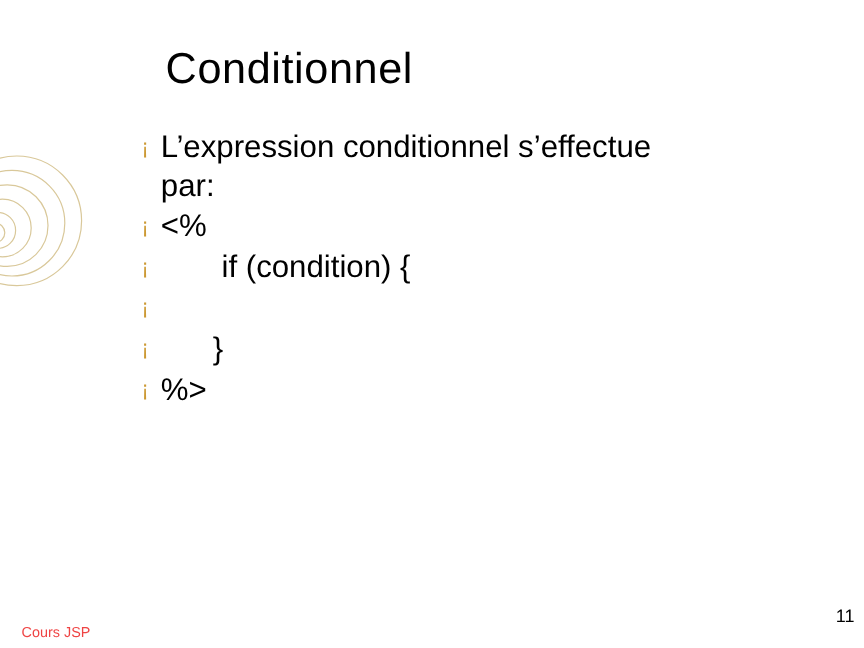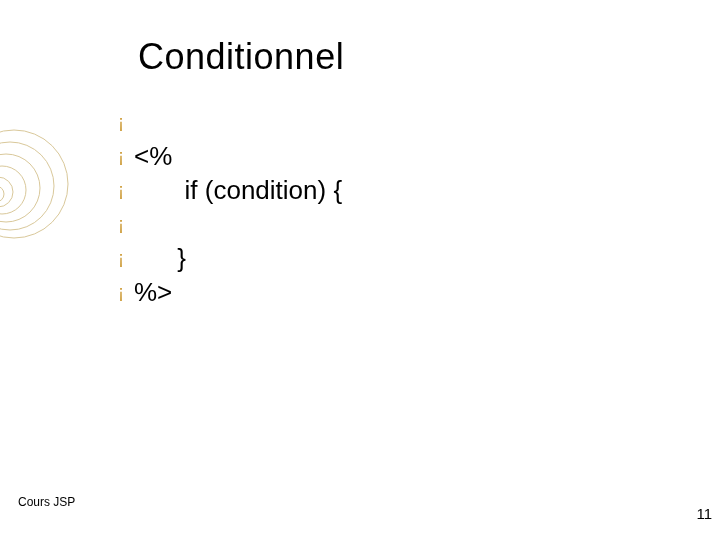--- a/index.html
+++ b/index.html
@@ -47,24 +47,24 @@
     font-family: Arial, sans-serif;
   }
   .text {
     font-size: 26px;
     line-height: 32px;
     color: #000;
     white-space: pre;
   }
   .footer-left {
     position: absolute;
-    bottom: 31px;
+    bottom: 6px;
     left: 18px;
     font-size: 12px;
-    color: #000000;
+    color: #ef4444;
     font-family: Arial, sans-serif;
   }
   .footer-right {
     position: absolute;
     bottom: 18px;
     right: 8px;
     font-size: 15px;
     color: #000;
     font-family: Liberation Sans, sans-serif;
   }
@@ -81,20 +81,22 @@
     <circle cx="44" cy="68" r="15"></circle>
     <circle cx="42" cy="70" r="8"></circle>
   </g>
 </svg>
 
 <div class="title">Conditionnel</div>
 
 <div class="content">
   <div class="item">
     <span class="bullet">¡</span>
+    <span class="text">L’expression conditionnel s’effectue
+par:</span>
   </div>
   <div class="item">
     <span class="bullet">¡</span>
     <span class="text">&lt;%</span>
   </div>
   <div class="item">
     <span class="bullet">¡</span>
     <span class="text">       if (condition) {</span>
   </div>
   <div class="item">

